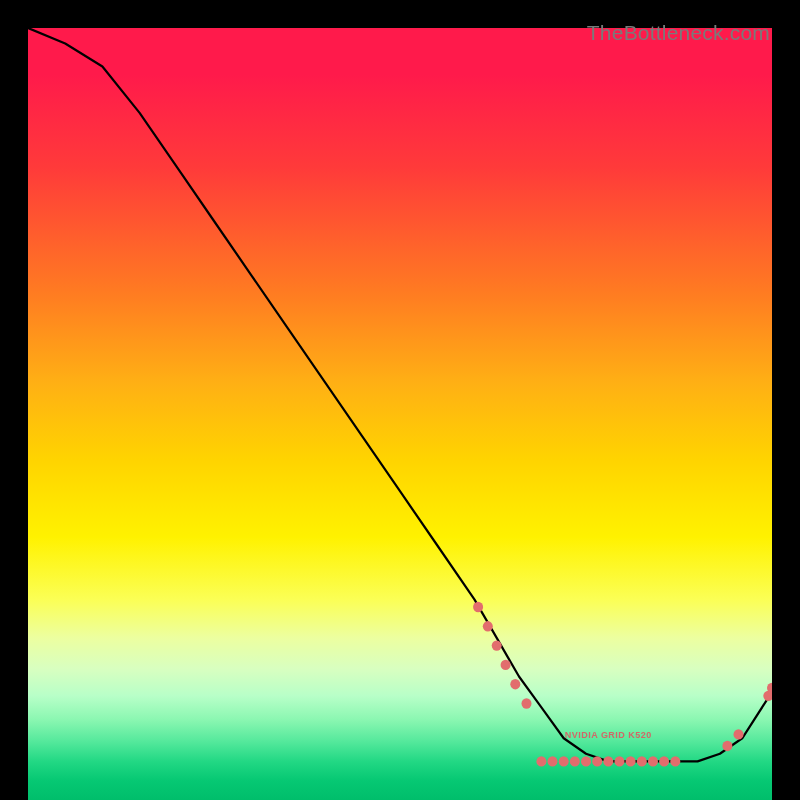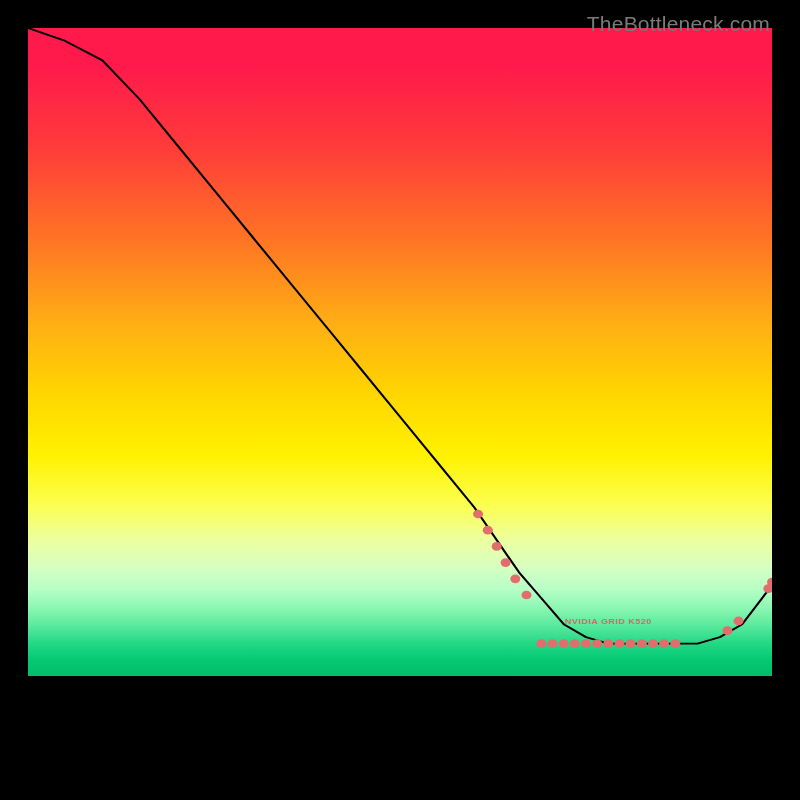--- a/index.html
+++ b/index.html
@@ -17,21 +17,21 @@
     top: 0;
     width: 800px;
     height: 800px;
     background: #000;
   }
   .plot {
     position: absolute;
     left: 28px;
     top: 28px;
     width: 744px;
-    height: 648px;
+    height: 772px;
     overflow: hidden;
   }
   .gradient {
     position: absolute;
     left: 0;
     top: 0;
     width: 100%;
     height: 100%;
     background: linear-gradient(to bottom,
       #ff1a4b 0%,
@@ -54,21 +54,21 @@
   }
   svg.curve {
     position: absolute;
     left: 0;
     top: 0;
     width: 100%;
     height: 100%;
   }
   .attribution {
     position: absolute;
-    top: 12px;
+    top: 21px;
     right: 30px;
     color: #7a7a7a;
     font-size: 21px;
     letter-spacing: 0.2px;
     text-align: right;
   }
 </style>
 </head>
 <body>
 

